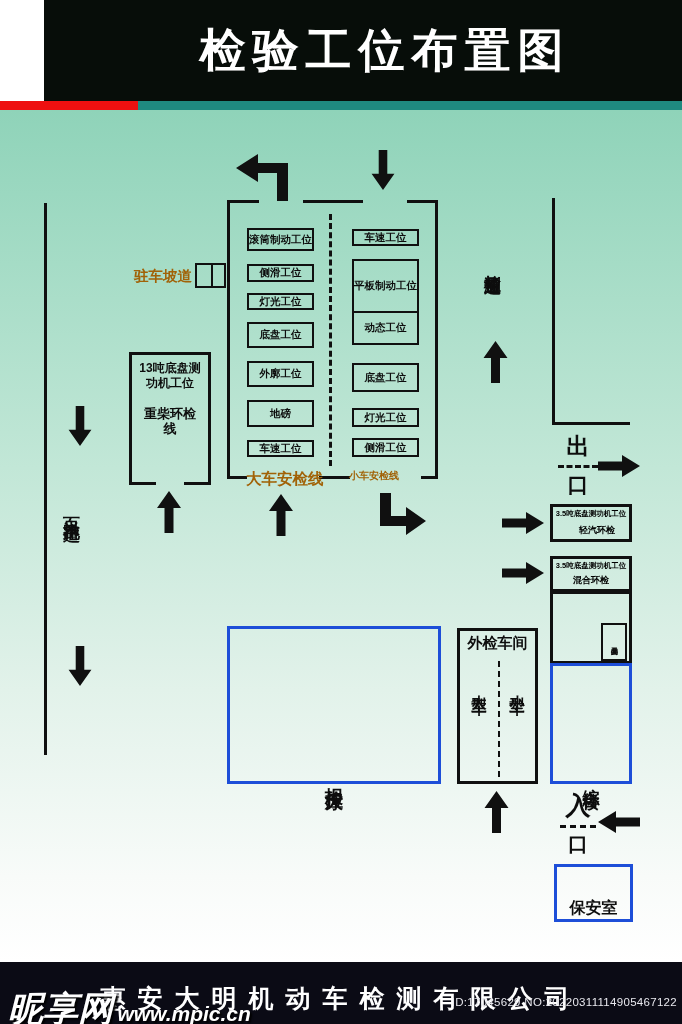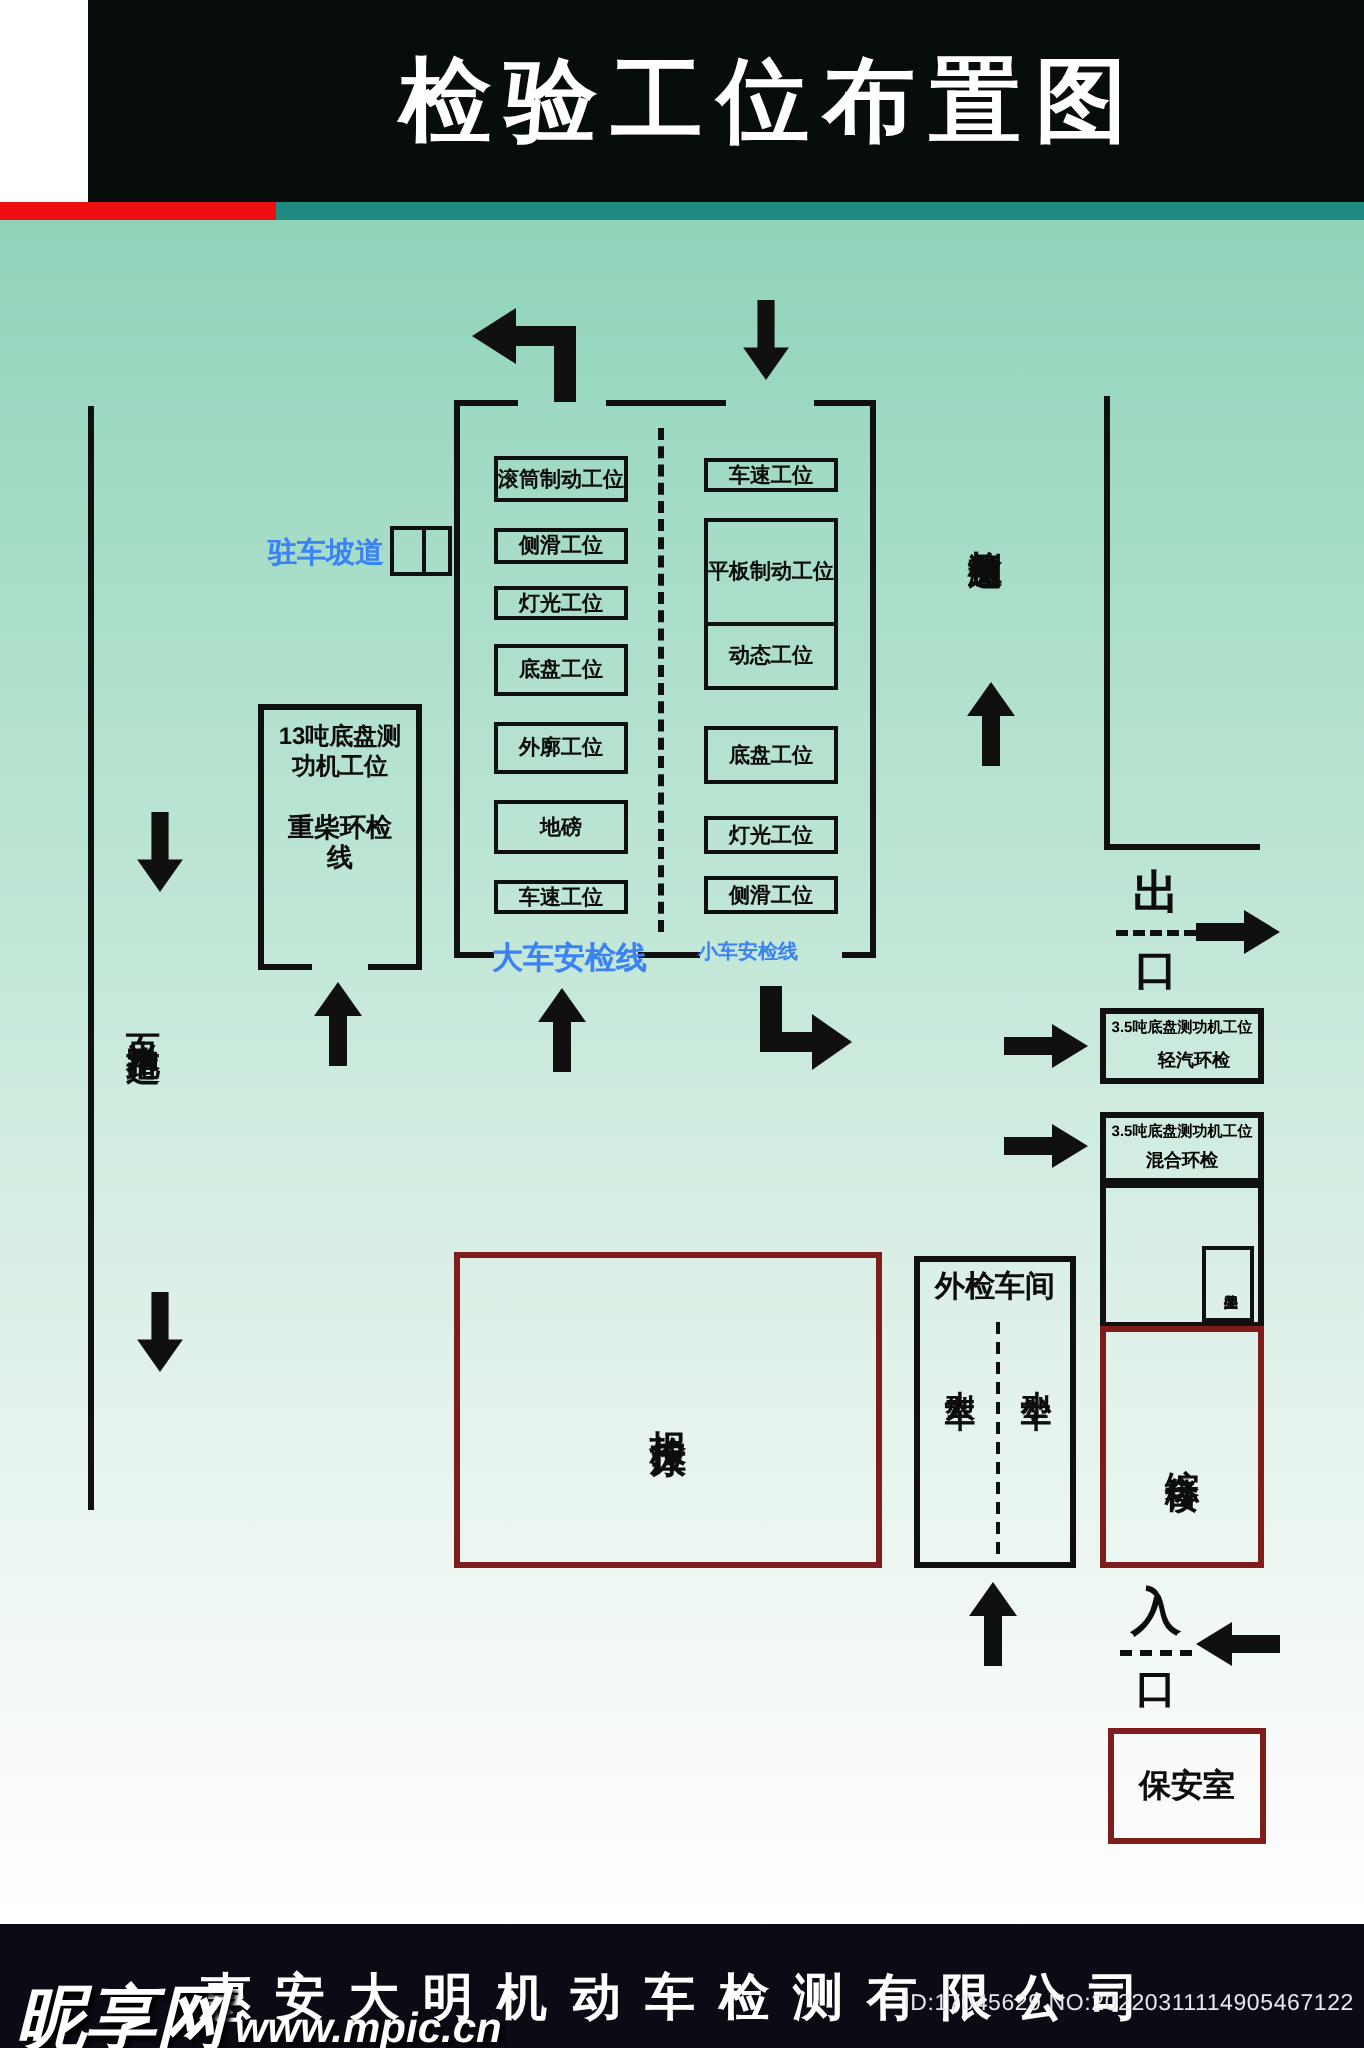--- a/index.html
+++ b/index.html
@@ -17,25 +17,25 @@
   .ftr{position:absolute;left:0;top:962px;width:682px;height:62px;background:#0b0b15;}
   .company{position:absolute;left:0;top:20px;width:682px;text-align:center;color:#fff;
     font-size:25px;font-weight:800;letter-spacing:12px;white-space:nowrap;}
   .wm{position:absolute;left:8px;top:24px;color:#fff;font-style:italic;font-weight:800;white-space:nowrap;
     text-shadow:2px 2px 2px #000;}
   .wm .site{font-size:35px;margin-top:39px;}
   .wm .url{font-size:21px;}
   .idtext{position:absolute;right:5px;top:34px;color:#e8e8ee;font-size:11.5px;letter-spacing:.3px;}
   
   .ln{position:absolute;background:#101010;}
-  .box{position:absolute;border:3px solid #7f1d1d;box-sizing:border-box;display:flex;align-items:center;justify-content:center;}
+  .box{position:absolute;border:3px solid #1d4ed8;box-sizing:border-box;display:flex;align-items:flex-end;justify-content:center;}
   .sbox{position:absolute;left:247px;width:67px;border:2.5px solid #101010;box-sizing:border-box;
     display:flex;align-items:center;justify-content:center;font-size:10.5px;font-weight:800;color:#0d0d0d;white-space:nowrap;}
   .sbox.r{left:352px;}
-  .lbl{position:absolute;font-weight:800;color:#3b82f6;white-space:nowrap;}
+  .lbl{position:absolute;font-weight:800;color:#a16207;white-space:nowrap;}
   .vtext{writing-mode:vertical-rl;text-orientation:upright;font-weight:800;color:#0d0d0d;}
   .arrow{position:absolute;}
   .arrow svg{display:block;}
   .dash-v{position:absolute;border-left:3px dashed #101010;}
   .gate{position:absolute;display:flex;flex-direction:column;align-items:center;font-weight:800;color:#0d0d0d;}
   .gate .dsh{border-top:3px dashed #101010;margin:3px 0;}
 </style>
 </head>
 <body>
 

